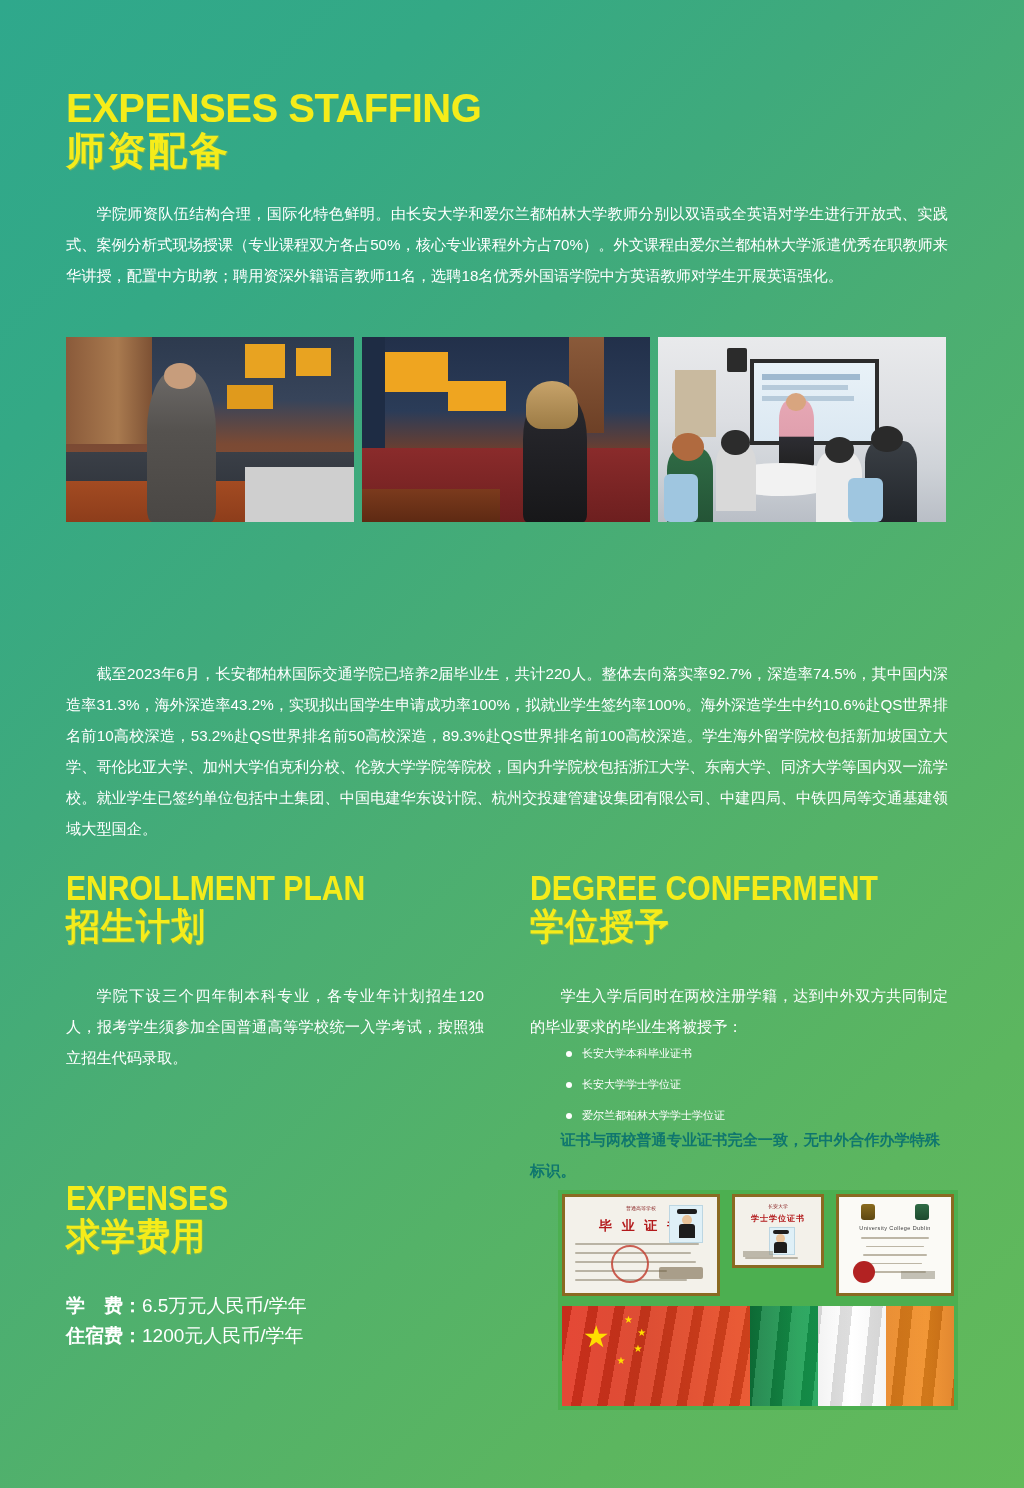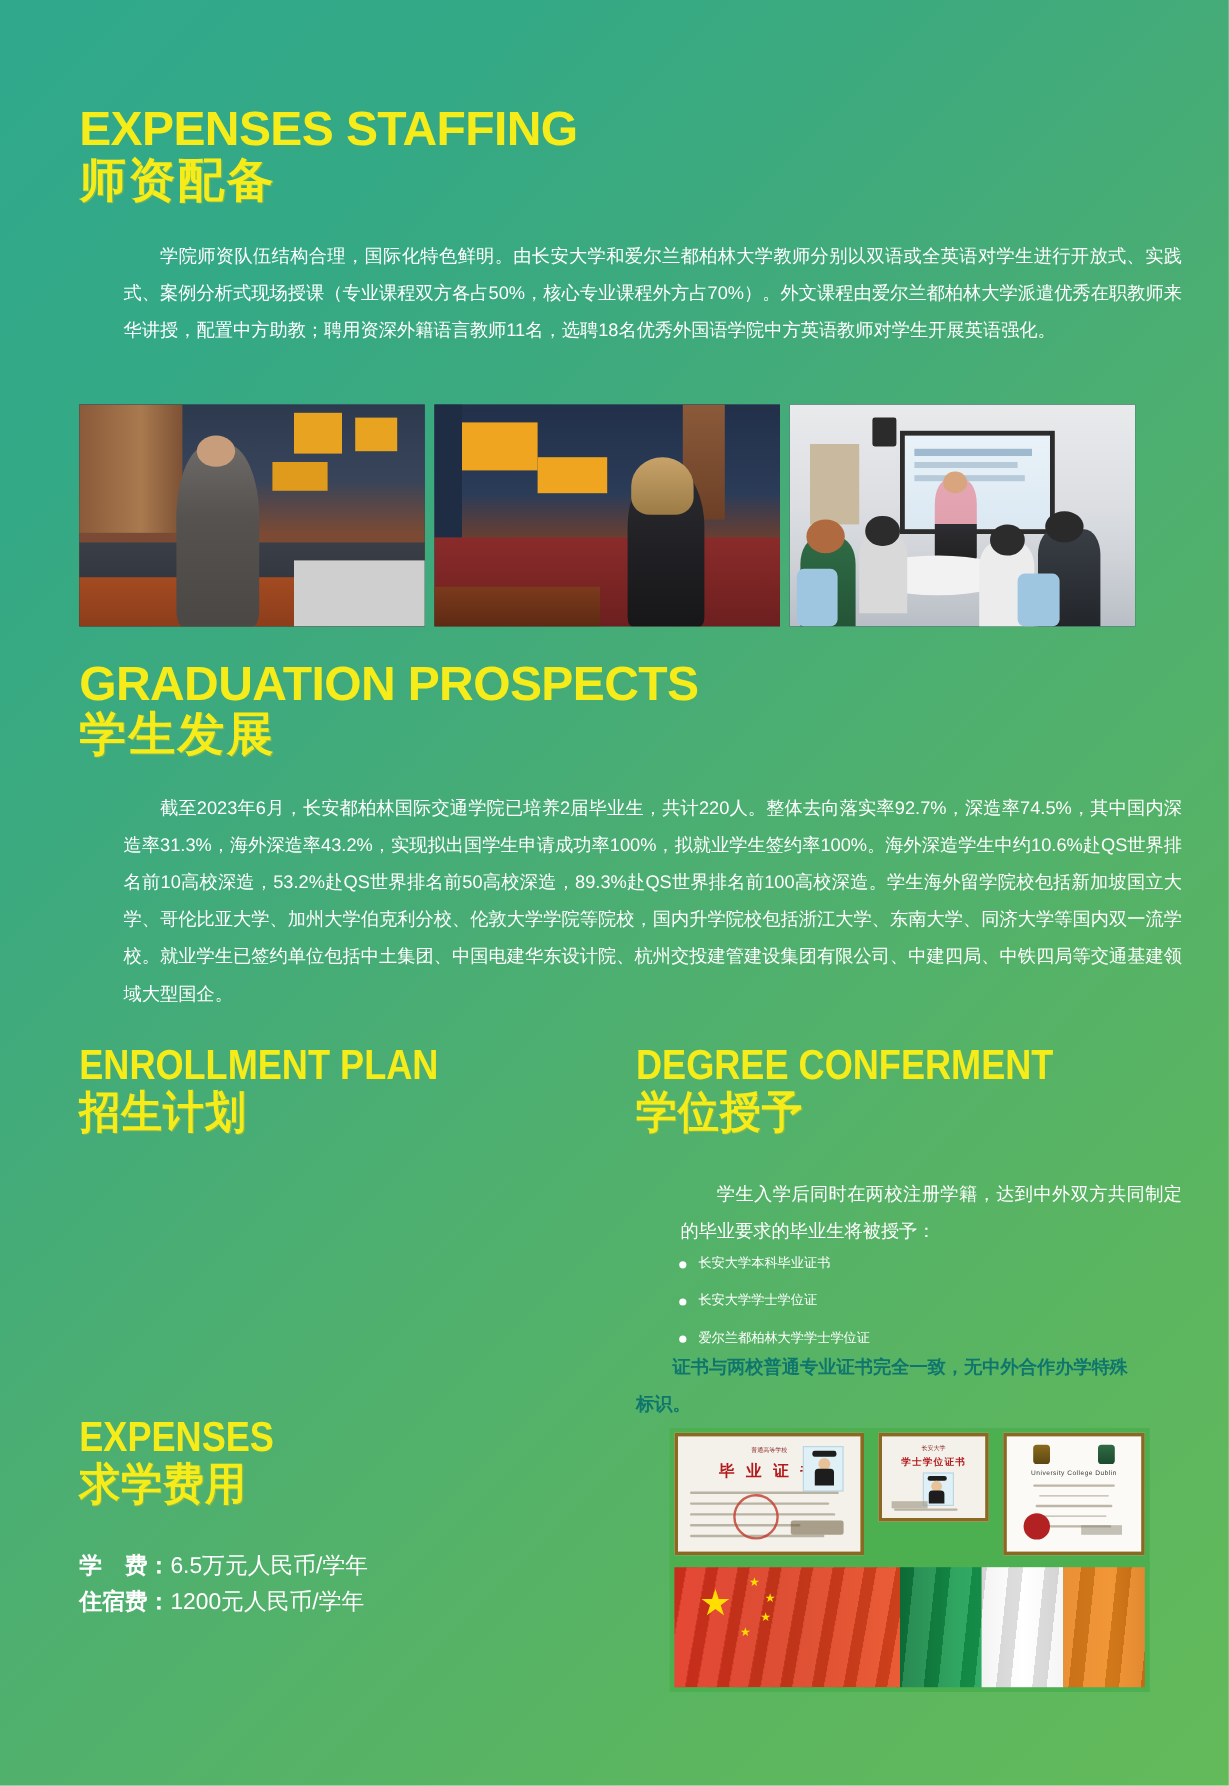--- a/index.html
+++ b/index.html
@@ -62,21 +62,21 @@
 
   
   .body-text {
     position: absolute;
     color: #ffffff;
     font-size: 15.2px;
     line-height: 31px;
     text-align: justify;
     text-justify: inter-ideograph;
   }
-  .indent { text-indent: 2em; margin-left: 37px; }
+  .indent { text-indent: 2em; }
 
   .bullets {
     position: absolute;
     margin: 0;
     padding: 0;
     list-style: none;
     color: #ffffff;
     font-size: 11px;
     line-height: 31px;
   }
@@ -284,32 +284,29 @@
     <div class="blk" style="left:20%; top:58%; width:14%; height:36%; background:#d9d9d9; border-radius:30% 30% 0 0;"></div>
     <div class="blk" style="left:22%; top:50%; width:10%; height:14%; background:#2c2c2c; border-radius:50%;"></div>
     <div class="blk" style="left:55%; top:62%; width:16%; height:38%; background:#ececec; border-radius:30% 30% 0 0;"></div>
     <div class="blk" style="left:58%; top:54%; width:10%; height:14%; background:#2c2c2c; border-radius:50%;"></div>
     <div class="blk" style="left:72%; top:56%; width:18%; height:44%; background:linear-gradient(to bottom,#3a3f45,#22262b); border-radius:26% 26% 0 0;"></div>
     <div class="blk" style="left:74%; top:48%; width:11%; height:14%; background:#2a2a2a; border-radius:50%;"></div>
     <div class="blk" style="left:2%; top:74%; width:12%; height:26%; background:#9fc6e0; border-radius:6px;"></div>
     <div class="blk" style="left:66%; top:76%; width:12%; height:24%; background:#9fc6e0; border-radius:6px;"></div>
   </div>
 
-  <div class="sec-head head-wide" style="left:66px; top:550px;">
-    <div class="head-en">GRADUATION PROSPECTS</div>
-    <div class="head-cn">学生发展</div>
-  </div>
 
   <div class="body-text indent" style="left:66px; top:658px; width:882px;">截至2023年6月，长安都柏林国际交通学院已培养2届毕业生，共计220人。整体去向落实率92.7%，深造率74.5%，其中国内深造率31.3%，海外深造率43.2%，实现拟出国学生申请成功率100%，拟就业学生签约率100%。海外深造学生中约10.6%赴QS世界排名前10高校深造，53.2%赴QS世界排名前50高校深造，89.3%赴QS世界排名前100高校深造。学生海外留学院校包括新加坡国立大学、哥伦比亚大学、加州大学伯克利分校、伦敦大学学院等院校，国内升学院校包括浙江大学、东南大学、同济大学等国内双一流学校。就业学生已签约单位包括中土集团、中国电建华东设计院、杭州交投建管建设集团有限公司、中建四局、中铁四局等交通基建领域大型国企。</div>
 
   <div class="sec-head head-narrow" style="left:66px; top:870px;">
     <div class="head-en">ENROLLMENT PLAN</div>
     <div class="head-cn">招生计划</div>
   </div>
 
+  <div class="body-text indent" style="left:66px; top:980px; width:418px;">学院下设三个四年制本科专业，各专业年计划招生120人，报考学生须参加全国普通高等学校统一入学考试，按照独立招生代码录取。</div>
 
   <div class="sec-head head-narrow" style="left:530px; top:870px;">
     <div class="head-en">DEGREE CONFERMENT</div>
     <div class="head-cn">学位授予</div>
   </div>
 
   <div class="body-text indent" style="left:530px; top:980px; width:418px;">学生入学后同时在两校注册学籍，达到中外双方共同制定的毕业要求的毕业生将被授予：</div>
 
   <ul class="bullets" style="left:548px; top:1038px; width:400px;">
     <li>长安大学本科毕业证书</li>

